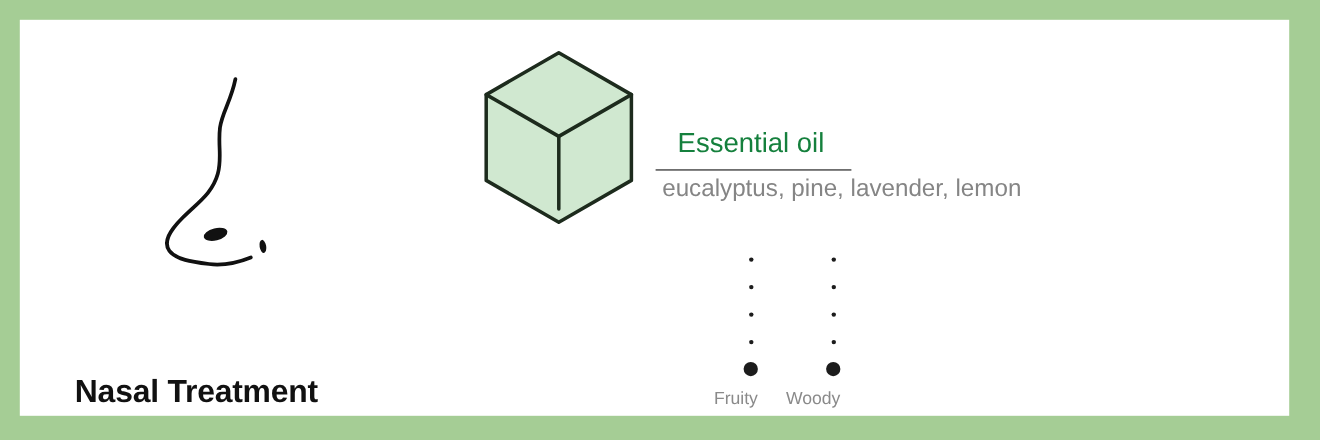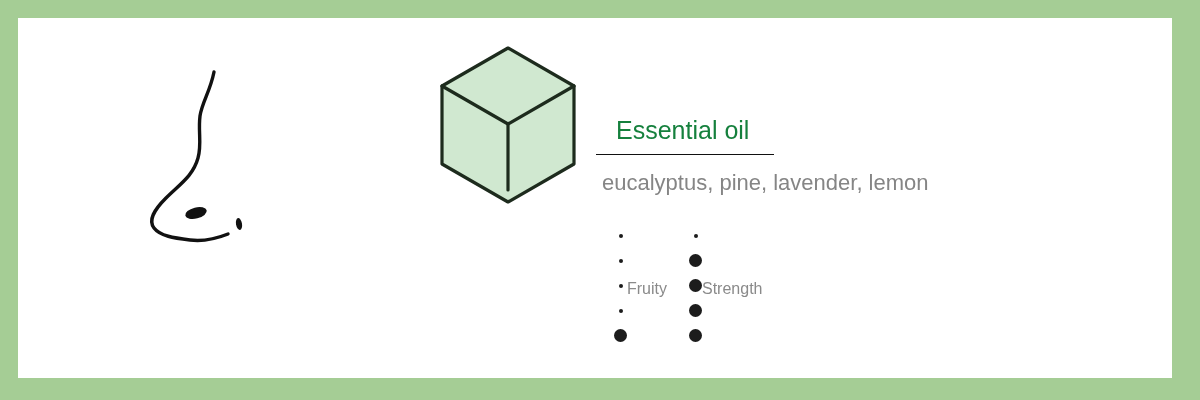--- a/index.html
+++ b/index.html
@@ -79,38 +79,39 @@
     position: absolute;
     left: 578px;
     top: 136px;
     width: 178px;
     height: 1px;
     background: #111111;
   }
   .oil-notes {
     position: absolute;
     left: 584px;
-    top: 152px;
+    top: 140px;
     font-size: 22px;
     font-weight: 400;
     color: #858585;
     white-space: nowrap;
   }
 
   
   .dot-chart {
     position: absolute;
     left: 596px;
     top: 205px;
     display: flex;
     align-items: flex-end;
   }
   .dot-col {
     display: flex;
-    align-items: center;
+    flex-direction: column;
+    align-items: flex-end;
     width: 75px;
   }
   .dot-stack {
     display: flex;
     flex-direction: column;
     align-items: center;
     justify-content: flex-end;
     height: 125px;
   }
   .dot-cell {
@@ -141,20 +142,21 @@
     <div class="nose-art">
       <svg viewBox="0 0 160 200" width="160" height="200" aria-hidden="true">
         <path d="M96 14 C 92 34, 84 44, 82 58 C 80 74, 84 86, 80 100
                  C 75 118, 62 126, 48 140 C 36 152, 30 162, 36 170
                  C 42 178, 56 180, 72 182 C 88 184, 100 180, 110 176" fill="none" stroke="#111111" stroke-width="3.4" stroke-linecap="round" stroke-linejoin="round"></path>
         <ellipse cx="78" cy="155" rx="11" ry="5.5" transform="rotate(-14 78 155)" fill="#111111"></ellipse>
         <ellipse cx="121" cy="166" rx="3" ry="6" transform="rotate(-10 121 166)" fill="#111111"></ellipse>
       </svg>
     </div>
 
+    <div class="poster-title">Nasal Treatment</div>
 
     <div class="cube-art">
       <svg viewBox="0 0 160 170" width="160" height="170" aria-hidden="true">
         <g stroke="#1d2b1d" stroke-width="3.2" stroke-linejoin="round" stroke-linecap="round">
           <path d="M80 8 L146 46 L146 124 L80 162 L14 124 L14 46 Z" fill="#d0e8d0"></path>
           <path d="M14 46 L80 84 L146 46" fill="none"></path>
           <path d="M80 84 L80 150" fill="none"></path>
         </g>
       </svg>
     </div>
@@ -186,30 +188,30 @@
             </div>
           </div>
           <div class="dot-label">Fruity</div>
         </div>
         <div class="dot-col">
           <div class="dot-stack">
             <div class="dot-cell">
               <span class="dot off"></span>
             </div>
             <div class="dot-cell">
+              <span class="dot off"></span>
+            </div>
+            <div class="dot-cell">
+              <span class="dot off"></span>
+            </div>
+            <div class="dot-cell">
+              <span class="dot off"></span>
+            </div>
+            <div class="dot-cell">
               <span class="dot on"></span>
             </div>
-            <div class="dot-cell">
-              <span class="dot on"></span>
-            </div>
-            <div class="dot-cell">
-              <span class="dot on"></span>
-            </div>
-            <div class="dot-cell">
-              <span class="dot on"></span>
-            </div>
           </div>
-          <div class="dot-label">Strength</div>
+          <div class="dot-label">Woody</div>
         </div>
       </div>
 
   </div>
 </div>
 
 </body></html>

